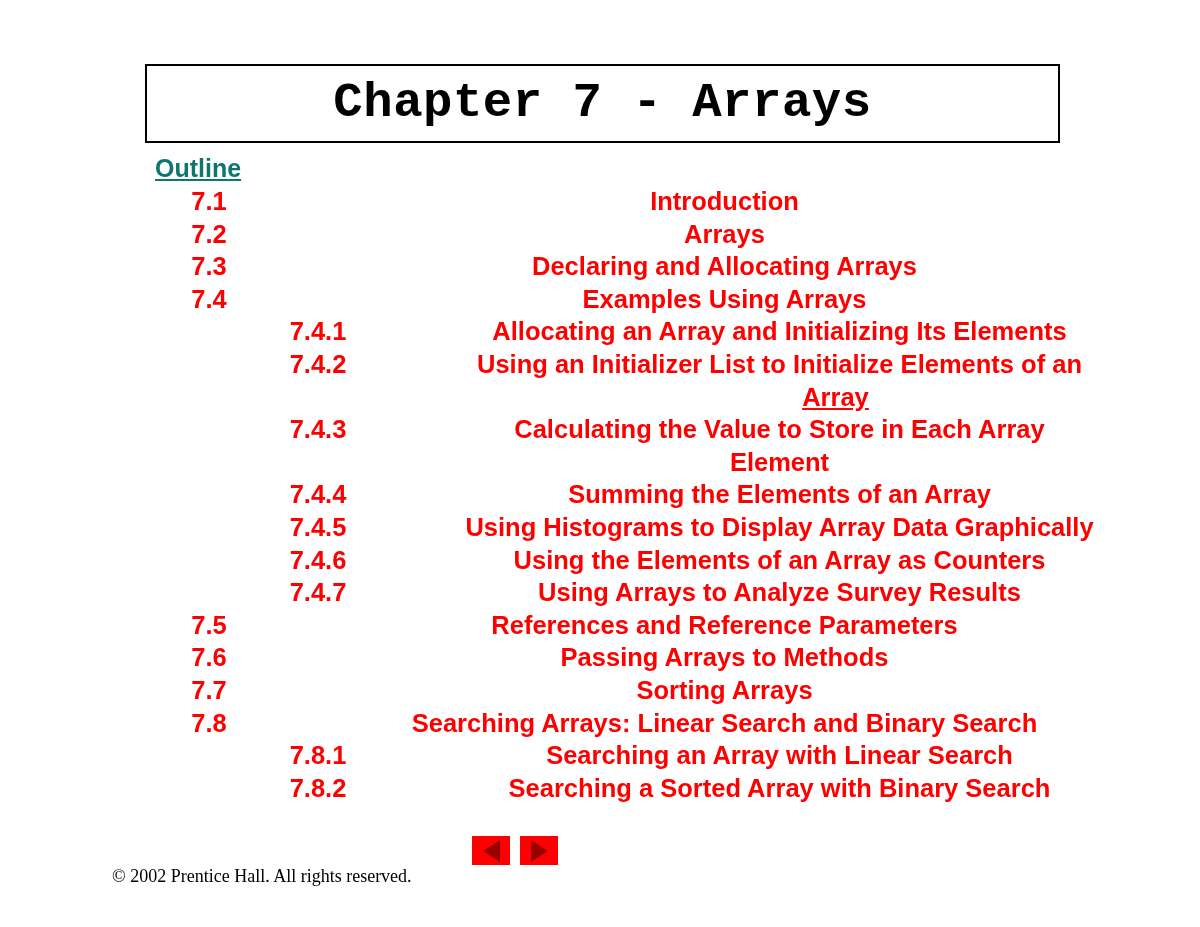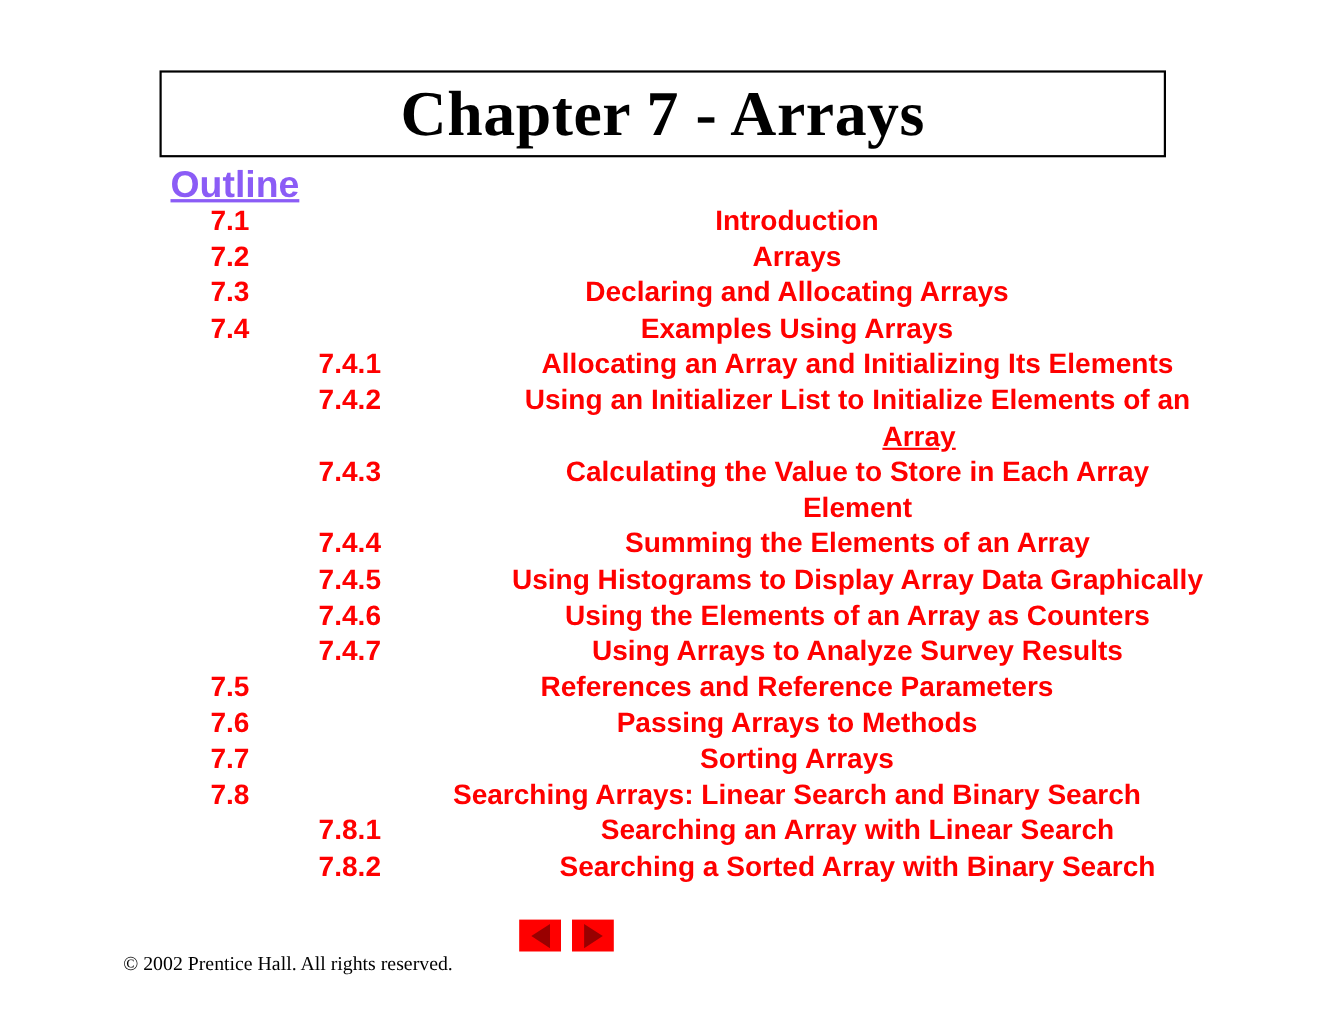--- a/index.html
+++ b/index.html
@@ -24,23 +24,23 @@
     width: 915px;
     height: 79px;
     border: 2px solid #000000;
     box-sizing: border-box;
     background: #ffffff;
     display: flex;
     align-items: center;
     justify-content: center;
   }
   .title-text {
-    font-family: Liberation Serif, serif;
+    font-family: Liberation Mono, monospace;
     font-weight: bold;
-    font-size: 58px;
+    font-size: 49px;
     line-height: 1;
     color: #000000;
     letter-spacing: 0.5px;
     white-space: nowrap;
   }
 
   
   .outline {
     position: absolute;
     left: 155px;
@@ -48,23 +48,23 @@
     width: 1000px;
     color: #ff0000;
     font-weight: bold;
     font-size: 25.5px;
     line-height: 32.6px;
   }
   .outline-heading {
     display: inline-block;
     text-decoration: underline;
     text-underline-offset: 2px;
-    font-size: 34px;
+    font-size: 25px;
     font-weight: bold;
-    color: #8b5cf6;
+    color: #0f766e;
   }
   .outline-heading-row {
     height: 33px;
   }
 
   .row {
     display: flex;
     align-items: flex-start;
     text-align: center;
   }

